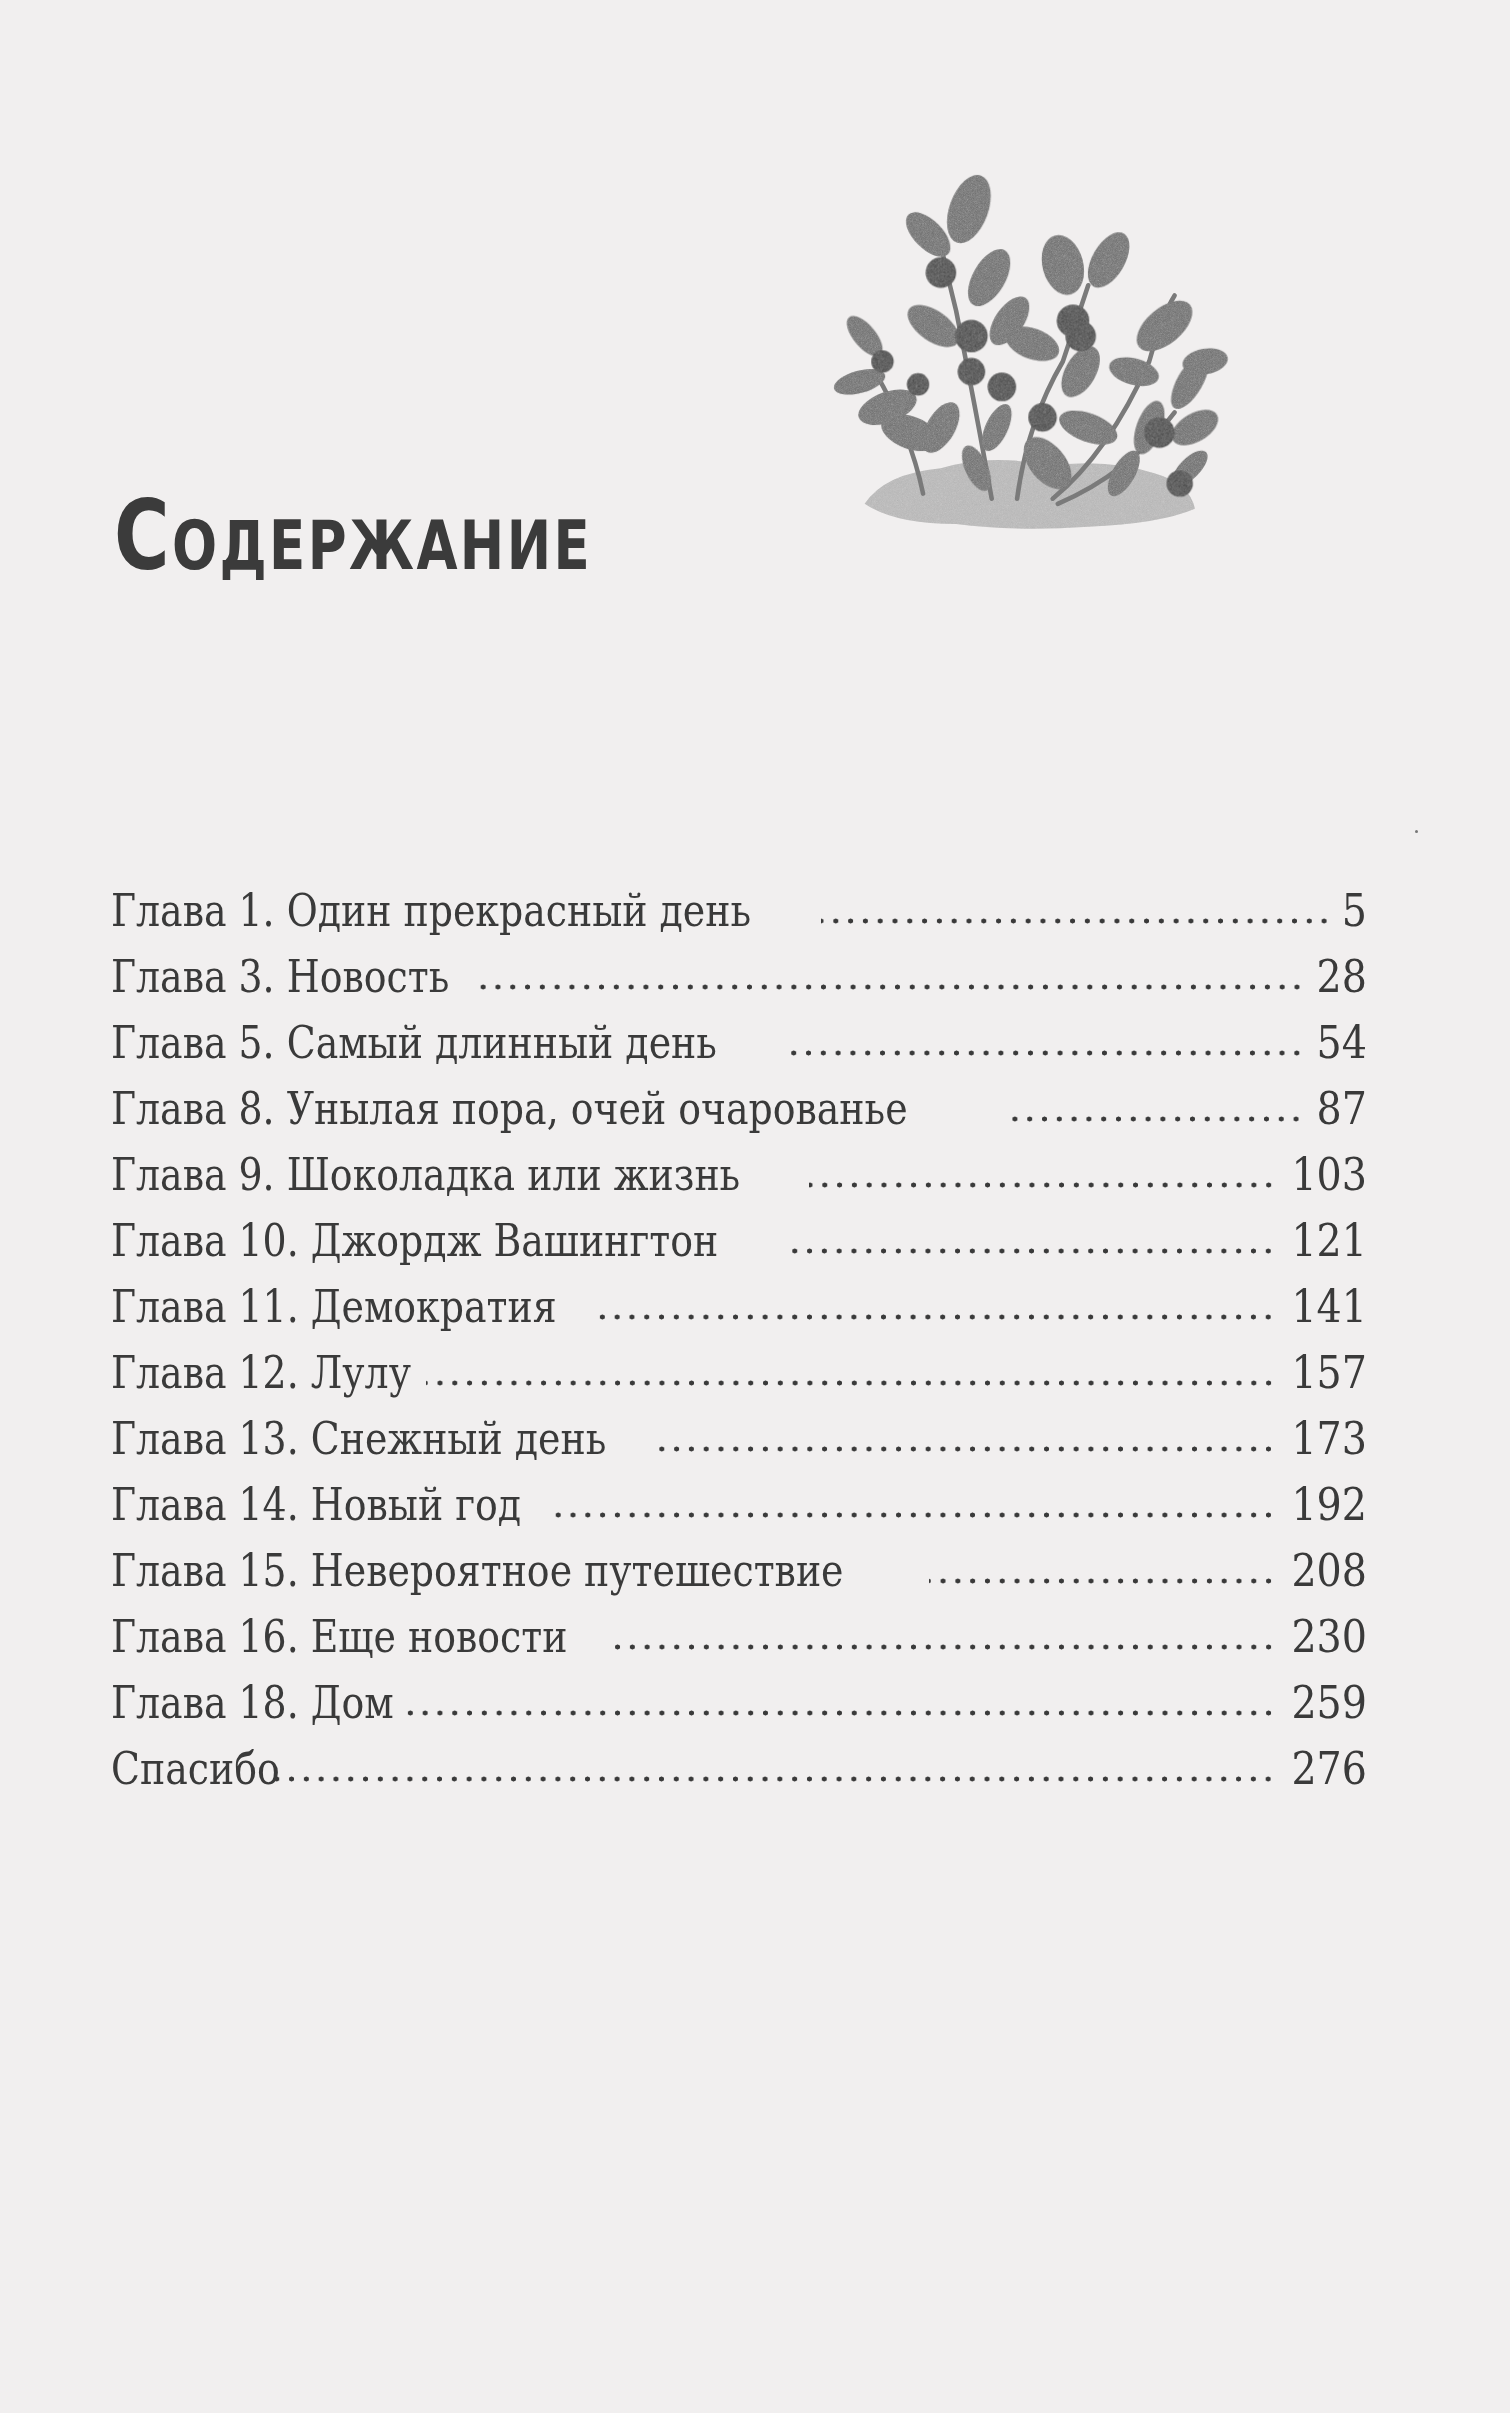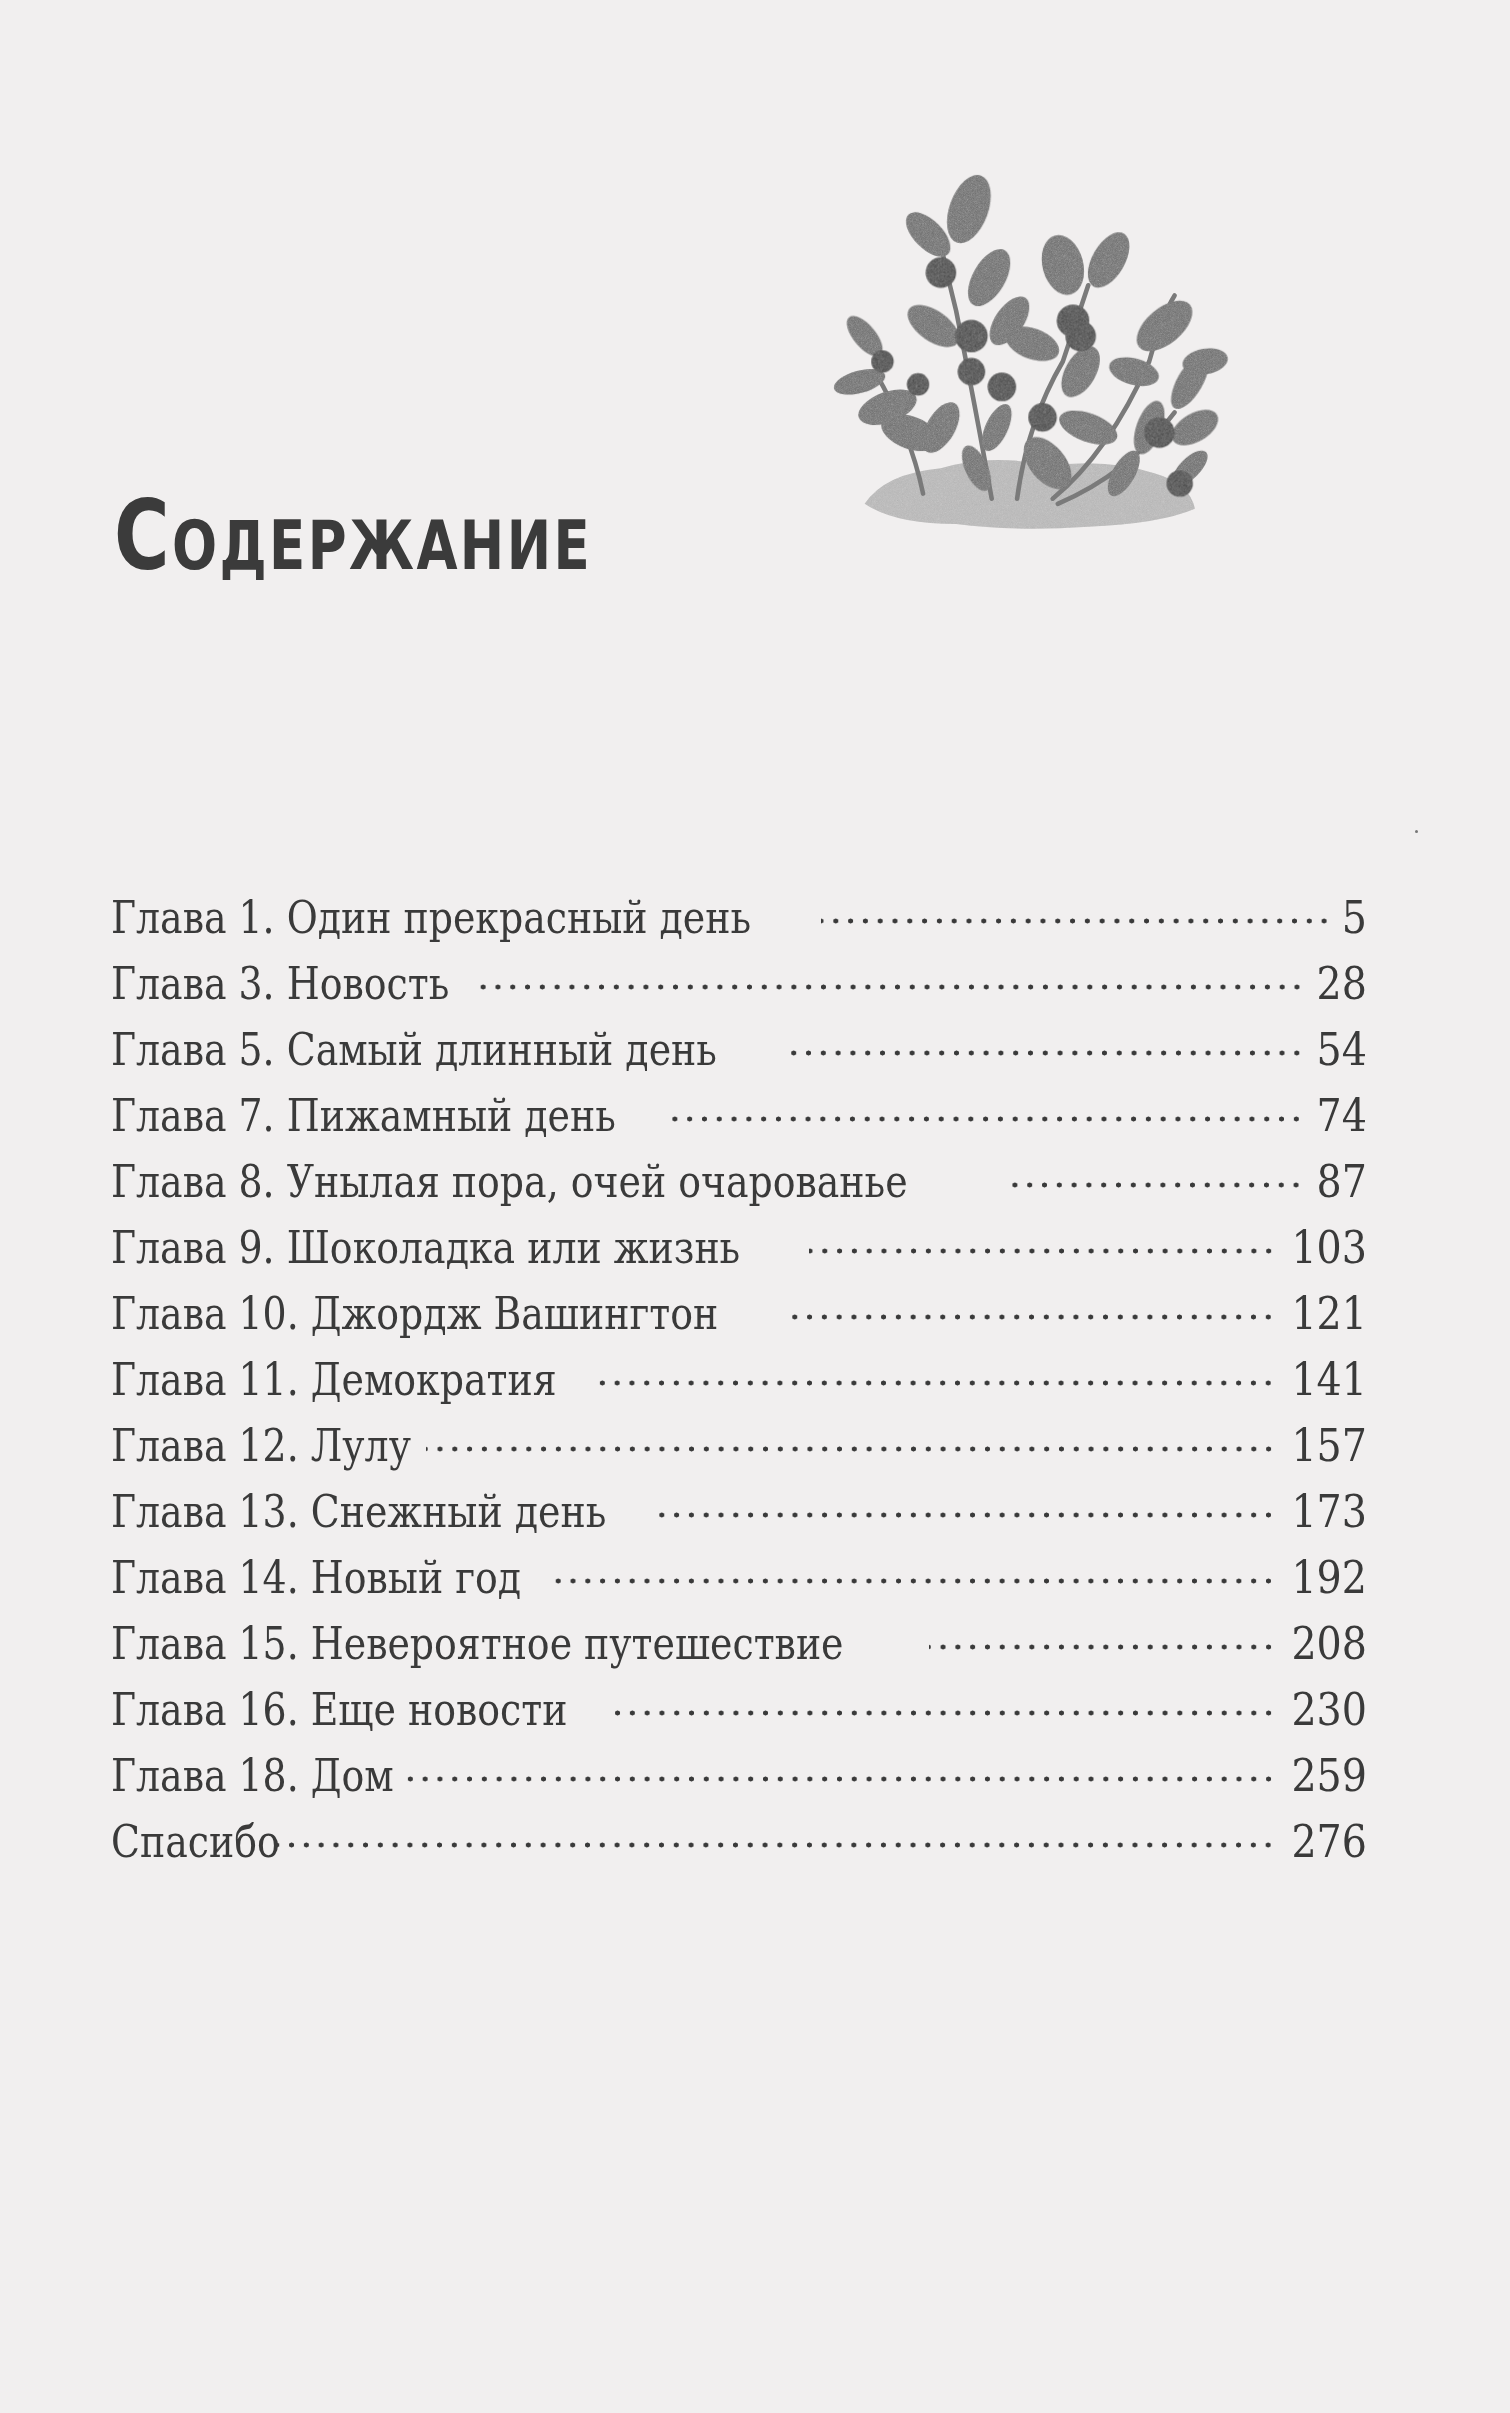--- a/index.html
+++ b/index.html
@@ -49,21 +49,21 @@
       position: absolute;
       left: 111px;
       top: 877px;
       width: 1256px;
       margin: 0;
       padding: 0;
       list-style: none;
     }
     .toc-row {
       display: flex;
-      align-items: flex-end;
+      align-items: center;
       height: 66px;
       font-family: "DejaVu Serif", serif;
       font-size: 44px;
       color: #3a3a3a;
       white-space: nowrap;
       cursor: pointer;
     }
     .toc-title {
       flex: 0 0 auto;
       transform: scaleX(0.86);
@@ -185,25 +185,20 @@
         <span class="toc-title">Глава 3. Новость</span>
         <span class="toc-leader"></span>
         <span class="toc-page">28</span>
       </li>
     <li class="toc-row">
         <span class="toc-title">Глава 5. Самый длинный день</span>
         <span class="toc-leader"></span>
         <span class="toc-page">54</span>
       </li>
     <li class="toc-row">
-        <span class="toc-title">Глава 7. Пижамный день</span>
-        <span class="toc-leader"></span>
-        <span class="toc-page">74</span>
-      </li>
-    <li class="toc-row">
         <span class="toc-title">Глава 8. Унылая пора, очей очарованье</span>
         <span class="toc-leader"></span>
         <span class="toc-page">87</span>
       </li>
     <li class="toc-row">
         <span class="toc-title">Глава 9. Шоколадка или жизнь</span>
         <span class="toc-leader"></span>
         <span class="toc-page">103</span>
       </li>
     <li class="toc-row">

